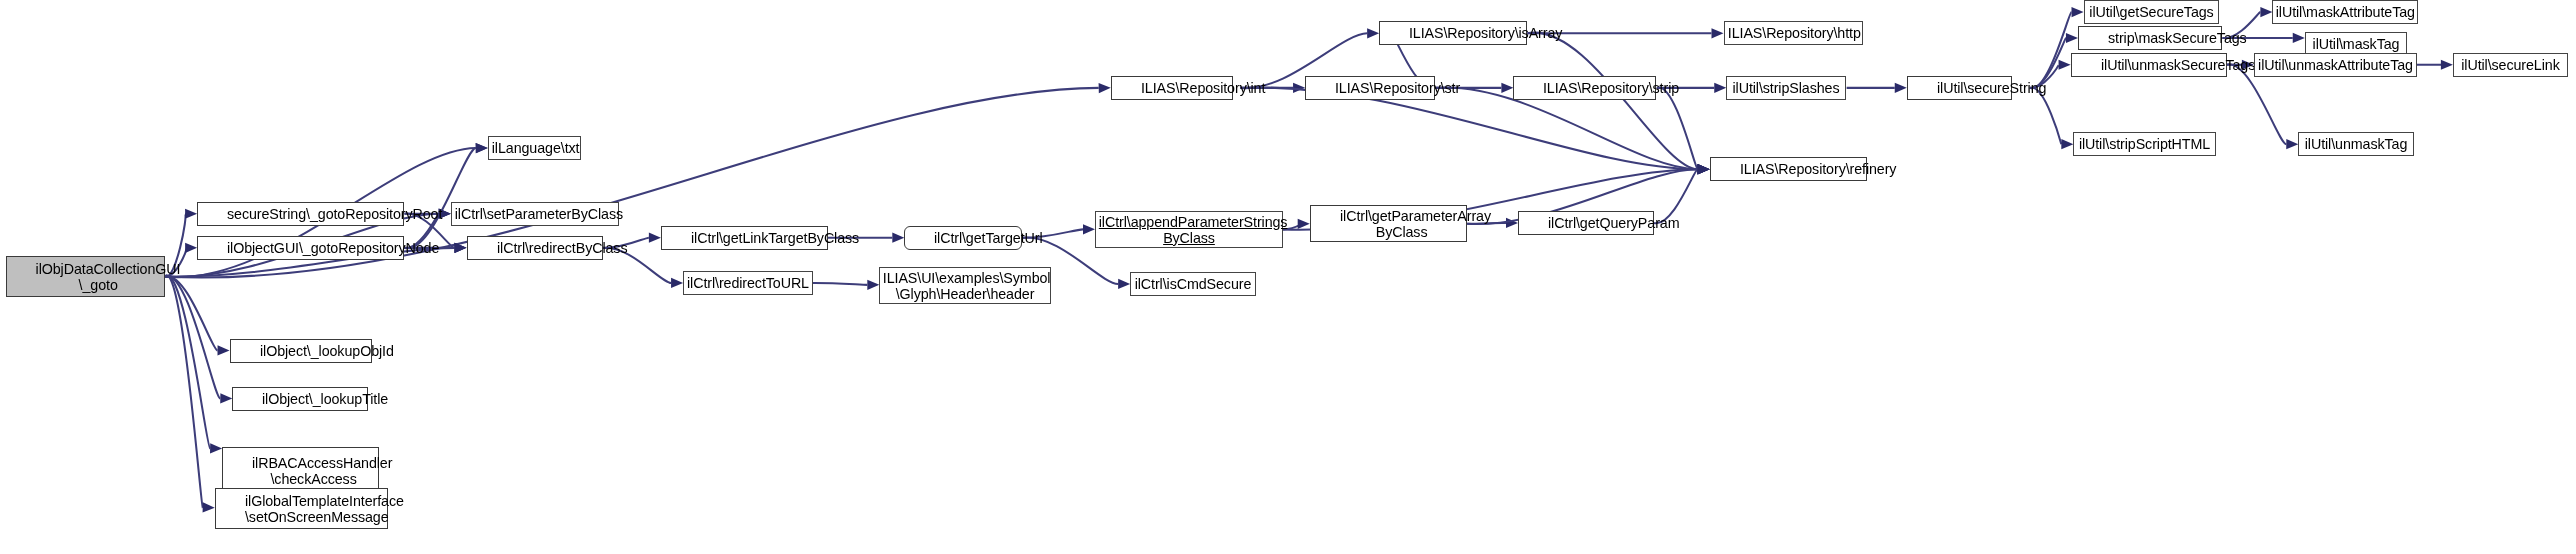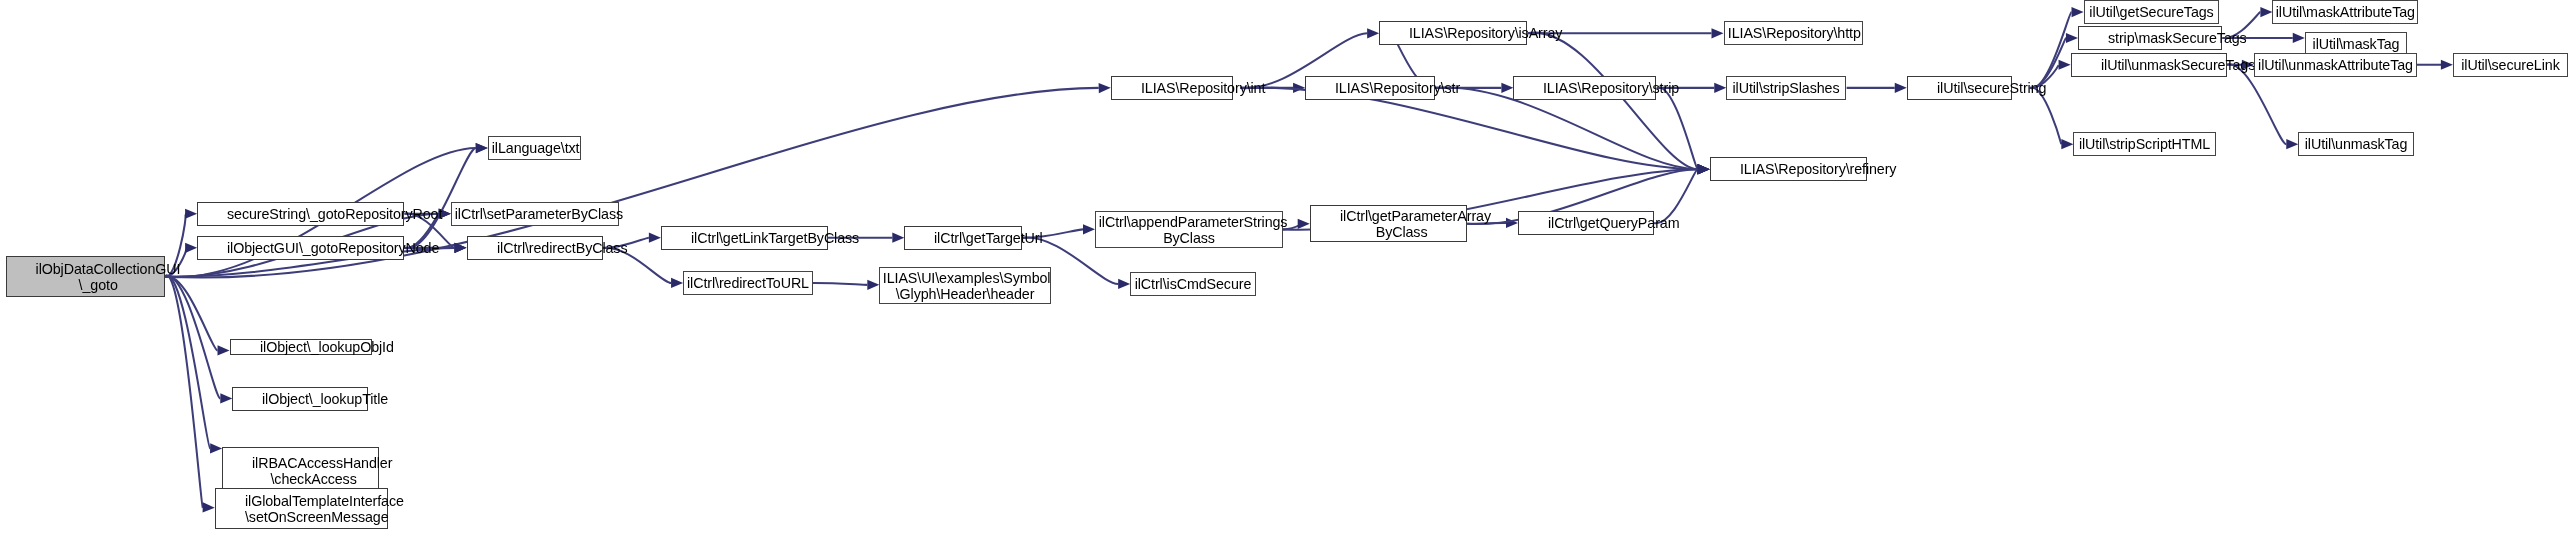--- a/index.html
+++ b/index.html
@@ -158,35 +158,35 @@
         <polygon points="2483,156 2469.9481983502956,161.37591607977356 2470.0529812883105,150.37641515764528" class="edge-head"></polygon>
         <path d="M 2611 70 C 2624.26 70, 2639.08 70, 2640.25 70" class="edge-path"></path>
         <polygon points="2650,70 2637,75.5 2637,64.5" class="edge-head"></polygon>
       </g>
   </svg>
   <div id="nodes-layer">
       <div class="node-box root-node thick" style="left: 5.6px; top: 256px; width: 159px; height: 41px;"><span class="node-label">ilObjDataCollectionGUI
 \_goto</span></div>
       <div class="node-box thick" style="left: 197px; top: 202px; width: 207px; height: 24px;"><span class="node-label">secureString\_gotoRepositoryRoot</span></div>
       <div class="node-box thick" style="left: 197px; top: 236px; width: 207px; height: 24px;"><span class="node-label">ilObjectGUI\_gotoRepositoryNode</span></div>
-      <div class="node-box thick" style="left: 230px; top: 339px; width: 142px; height: 16px;"><span class="node-label">ilObject\_lookupObjId</span></div>
+      <div class="node-box thick" style="left: 230px; top: 339px; width: 142px; height: 24px;"><span class="node-label">ilObject\_lookupObjId</span></div>
       <div class="node-box thick" style="left: 232px; top: 387px; width: 136px; height: 24px;"><span class="node-label">ilObject\_lookupTitle</span></div>
       <div class="node-box thick" style="left: 222px; top: 447px; width: 157px; height: 48px;"><span class="node-label">ilRBACAccessHandler
 \checkAccess</span></div>
       <div class="node-box thick" style="left: 215px; top: 488px; width: 173px; height: 41px;"><span class="node-label">ilGlobalTemplateInterface
 \setOnScreenMessage</span></div>
       <div class="node-box" style="left: 488px; top: 136px; width: 93px; height: 24px;"><span class="node-label">ilLanguage\txt</span></div>
       <div class="node-box" style="left: 451px; top: 202px; width: 168px; height: 24px;"><span class="node-label">ilCtrl\setParameterByClass</span></div>
       <div class="node-box thick" style="left: 467px; top: 236px; width: 136px; height: 24px;"><span class="node-label">ilCtrl\redirectByClass</span></div>
       <div class="node-box thick" style="left: 661px; top: 226px; width: 167px; height: 24px;"><span class="node-label">ilCtrl\getLinkTargetByClass</span></div>
       <div class="node-box" style="left: 683px; top: 271px; width: 130px; height: 24px;"><span class="node-label">ilCtrl\redirectToURL</span></div>
-      <div class="node-box thick" style="left: 904px; top: 226px; width: 118px; height: 24px;"><span class="node-label">ilCtrl\getTargetUrl</span></div>
+      <div class="node-box thick" style="left: 904px; top: 226px; width: 118px; height: 24px; border-radius: 6px;"><span class="node-label">ilCtrl\getTargetUrl</span></div>
       <div class="node-box" style="left: 879px; top: 267px; width: 172px; height: 37px;"><span class="node-label">ILIAS\UI\examples\Symbol
 \Glyph\Header\header</span></div>
-      <div class="node-box" style="left: 1095px; top: 211px; width: 188px; height: 37px;"><span class="node-label">ilCtrl\appendParameterStrings
+      <div class="node-box" style="left: 1095px; top: 211px; width: 188px; height: 37px; text-decoration: underline;"><span class="node-label">ilCtrl\appendParameterStrings
 ByClass</span></div>
       <div class="node-box" style="left: 1130px; top: 272px; width: 126px; height: 24px;"><span class="node-label">ilCtrl\isCmdSecure</span></div>
       <div class="node-box thick" style="left: 1310px; top: 205px; width: 157px; height: 37px;"><span class="node-label">ilCtrl\getParameterArray
 ByClass</span></div>
       <div class="node-box thick" style="left: 1518px; top: 211px; width: 136px; height: 24px;"><span class="node-label">ilCtrl\getQueryParam</span></div>
       <div class="node-box thick" style="left: 1111px; top: 76px; width: 122px; height: 24px;"><span class="node-label">ILIAS\Repository\int</span></div>
       <div class="node-box thick" style="left: 1305px; top: 76px; width: 130px; height: 24px;"><span class="node-label">ILIAS\Repository\str</span></div>
       <div class="node-box thick" style="left: 1379px; top: 21px; width: 148px; height: 24px;"><span class="node-label">ILIAS\Repository\isArray</span></div>
       <div class="node-box thick" style="left: 1513px; top: 76px; width: 143px; height: 24px;"><span class="node-label">ILIAS\Repository\strip</span></div>
       <div class="node-box" style="left: 1724px; top: 21px; width: 139px; height: 24px;"><span class="node-label">ILIAS\Repository\http</span></div>

